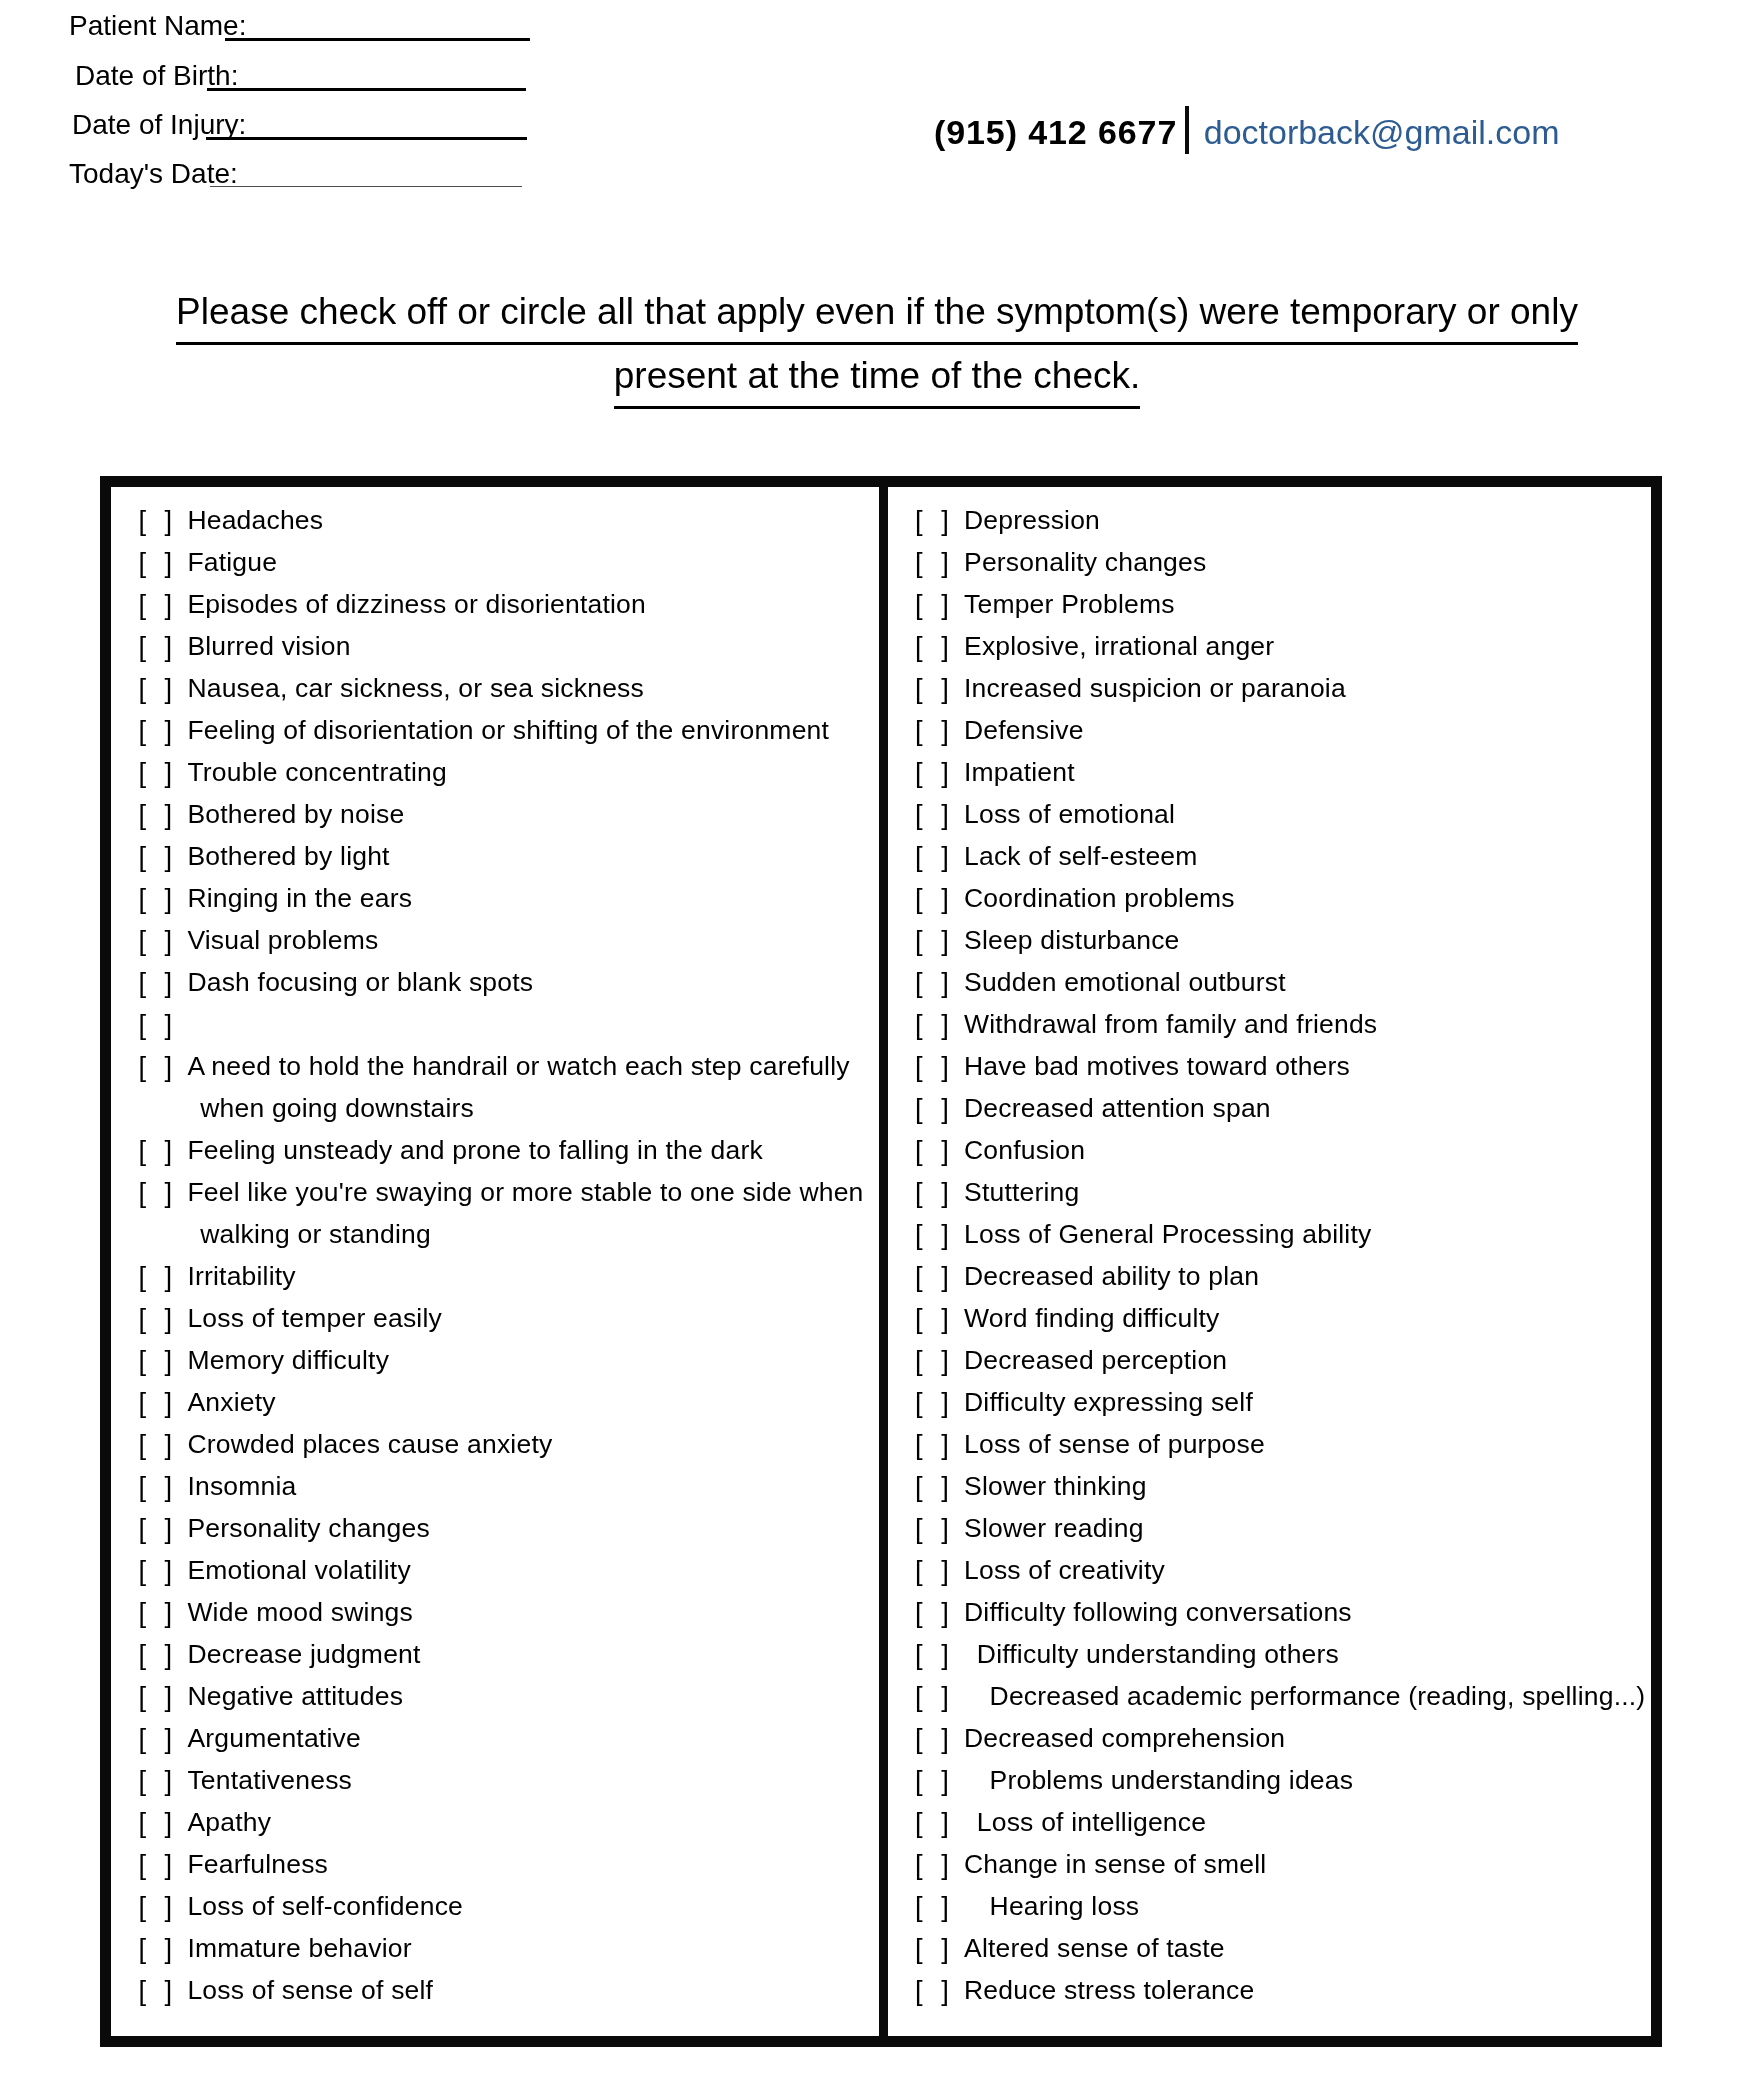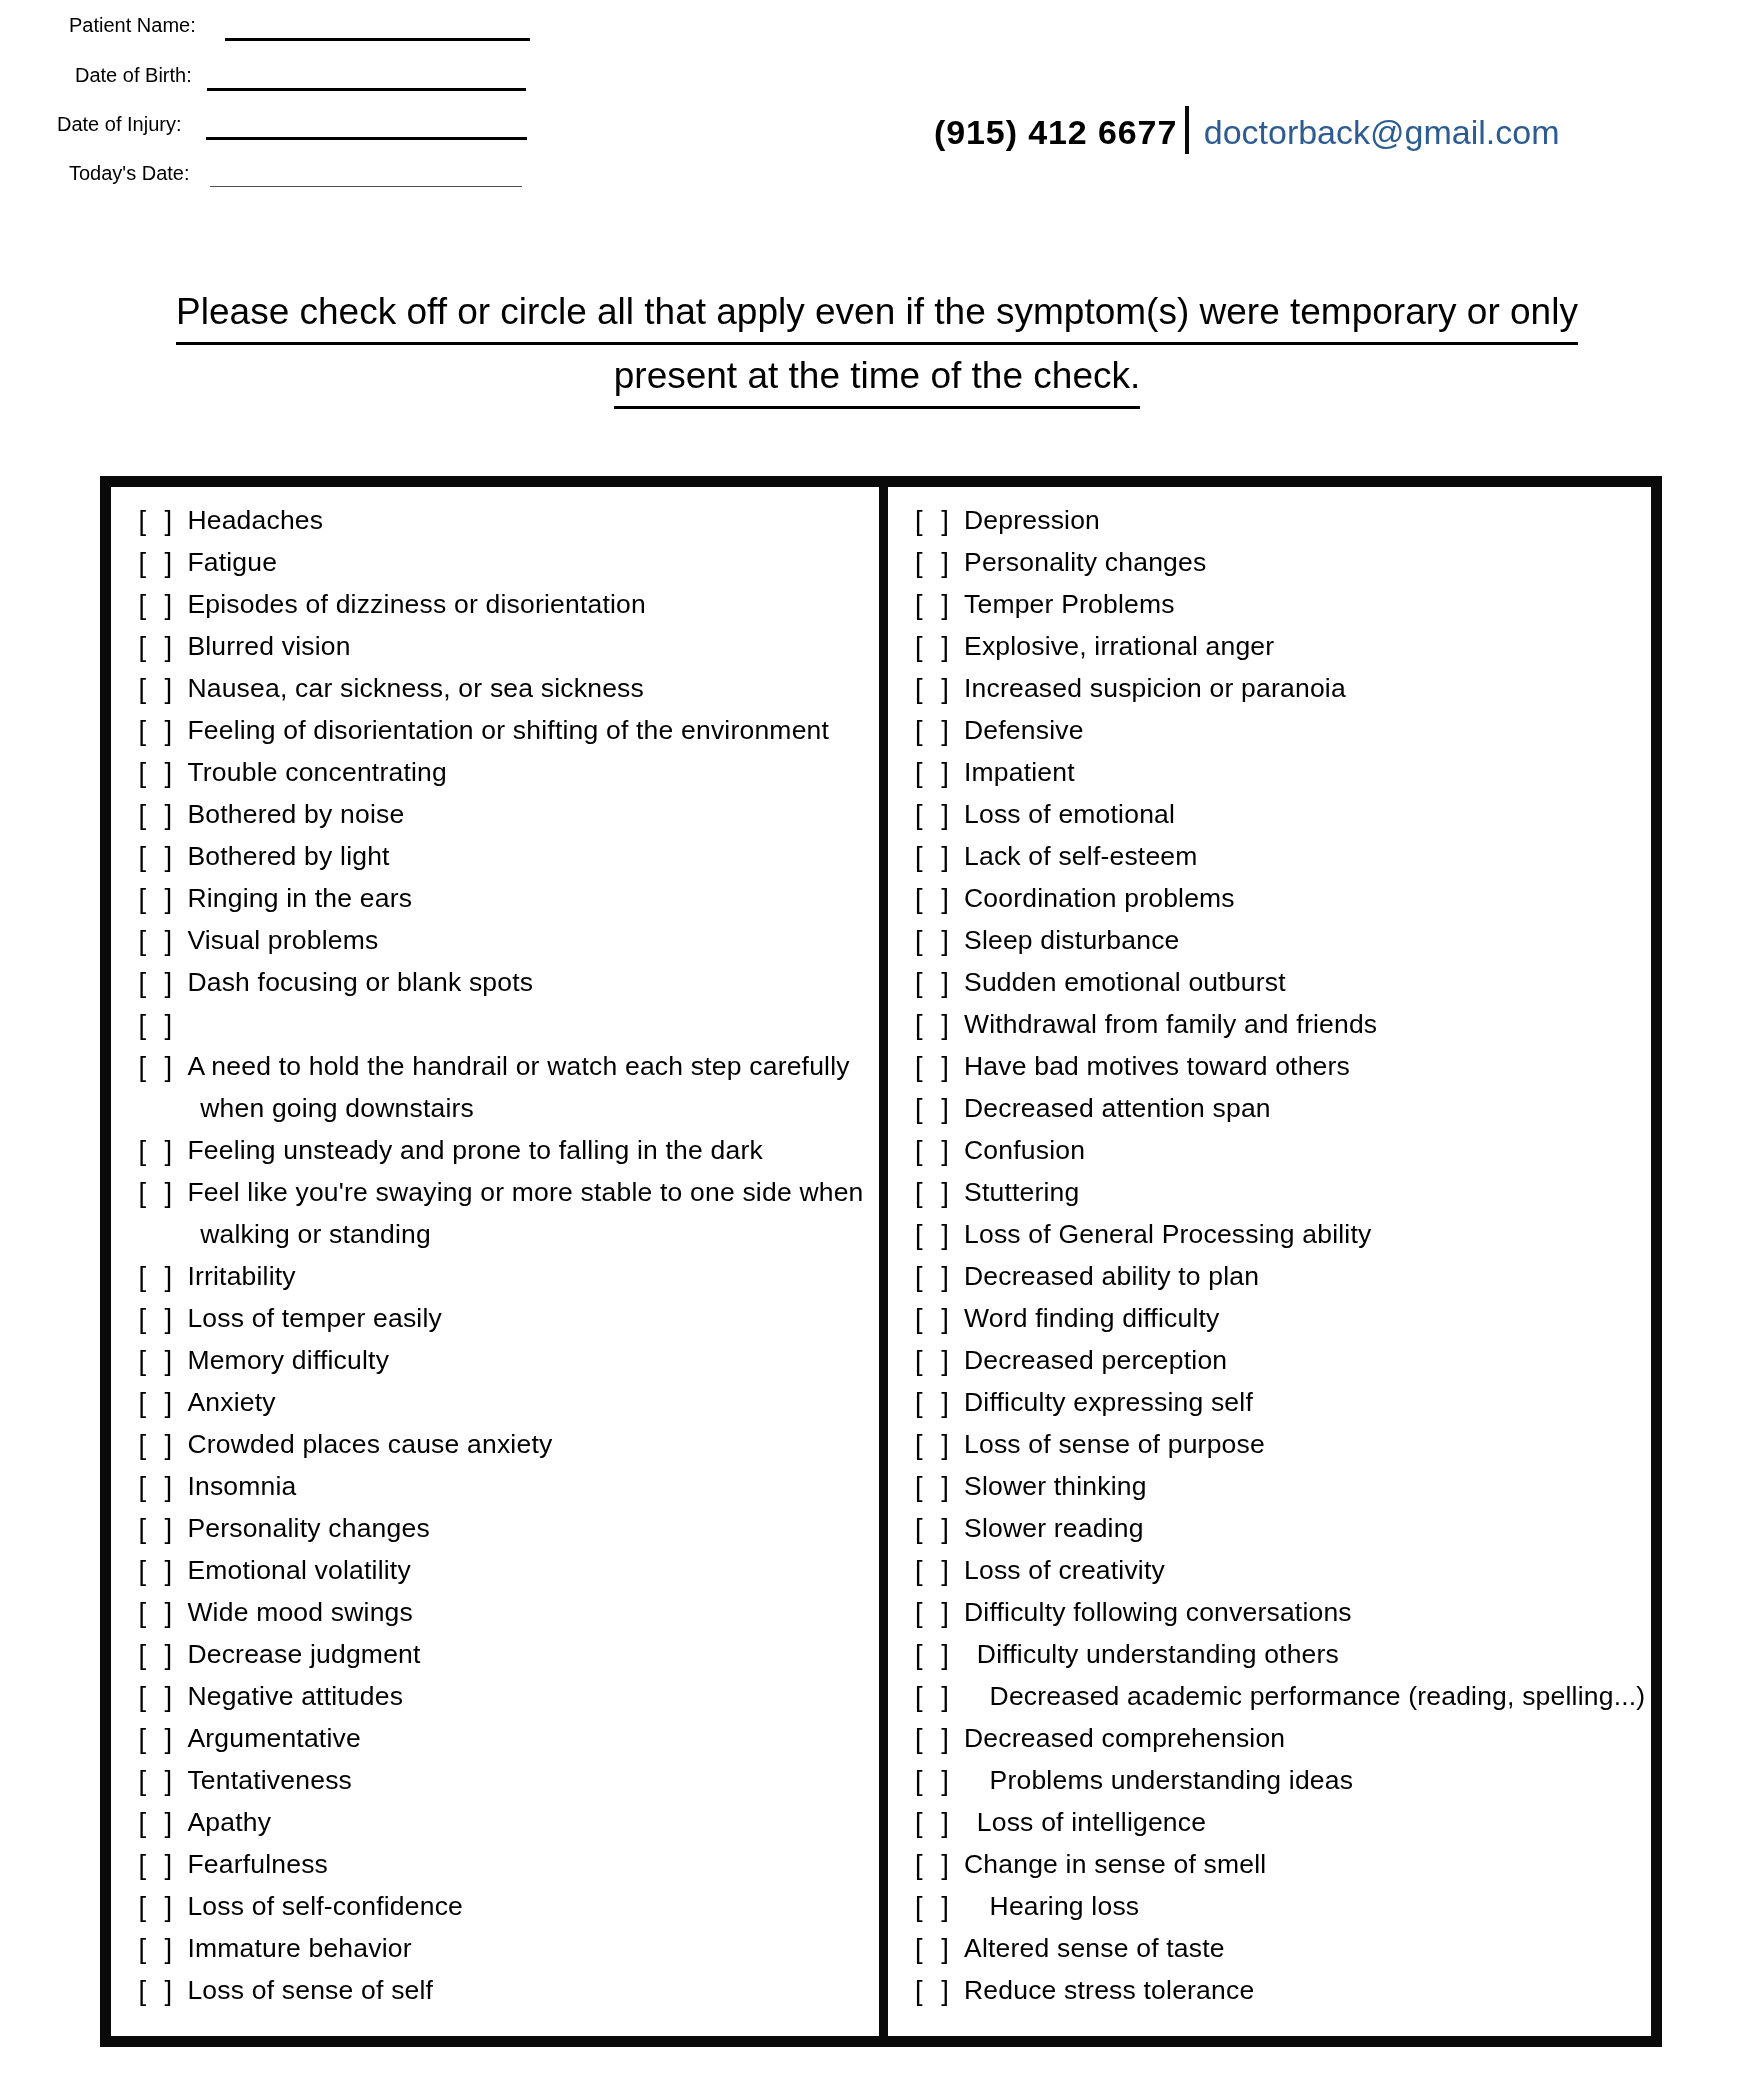--- a/index.html
+++ b/index.html
@@ -1,19 +1,19 @@
 <!DOCTYPE html>
 <html style="font-size:14.6px"><head>
 <meta charset="utf-8">
 <style>
   html,body{margin:0;padding:0;background:#ffffff;}
   body{width:1754px;height:2099px;position:relative;font-family:"Liberation Sans",sans-serif;color:#000;overflow:hidden;}
 
   
-  .field-label{position:absolute;font-size:20px;line-height:37px;white-space:nowrap;}
+  .field-label{position:absolute;font-size:28px;line-height:37px;white-space:nowrap;}
   .field-line{position:absolute;border-bottom:3.7px solid #000;height:0;}
   .field-line.thin{border-bottom:1.8px solid #4d4d4d;}
 
   
   .contact{position:absolute;left:934px;top:106px;font-size:34px;white-space:nowrap;}
   .phone{font-weight:bold;letter-spacing:0.9px;}
   .vbar{display:inline-block;width:4.6px;height:48px;background:#0a0a0a;vertical-align:-10px;margin:0 14.6px 0 7.3px;}
   .email{color:#2d5c92;}
 
   
@@ -36,21 +36,21 @@
 </style>
 </head>
 <body>
 
 <span class="field-label" style="left:69px;top:7.3px;">Patient Name:</span>
 <div class="field-line" style="left:225px;top:38px;width:305px;"></div>
 
 <span class="field-label" style="left:75px;top:57px;text-align:right;">Date of Birth:</span>
 <div class="field-line" style="left:207px;top:88px;width:319px;"></div>
 
-<span class="field-label" style="left:57px;top:106px;">Date of Injury:</span>
+<span class="field-label" style="left:72px;top:106px;">Date of Injury:</span>
 <div class="field-line" style="left:206px;top:137px;width:321px;"></div>
 
 <span class="field-label" style="left:69px;top:155px;">Today's Date:</span>
 <div class="field-line thin" style="left:210px;top:186px;width:312px;"></div>
 
 <div class="contact">
   <span class="phone">(915) 412 6677</span><span class="vbar"></span><span class="email">doctorback@gmail.com</span>
 </div>
 
 <div class="title-line" id="title-line-1">

